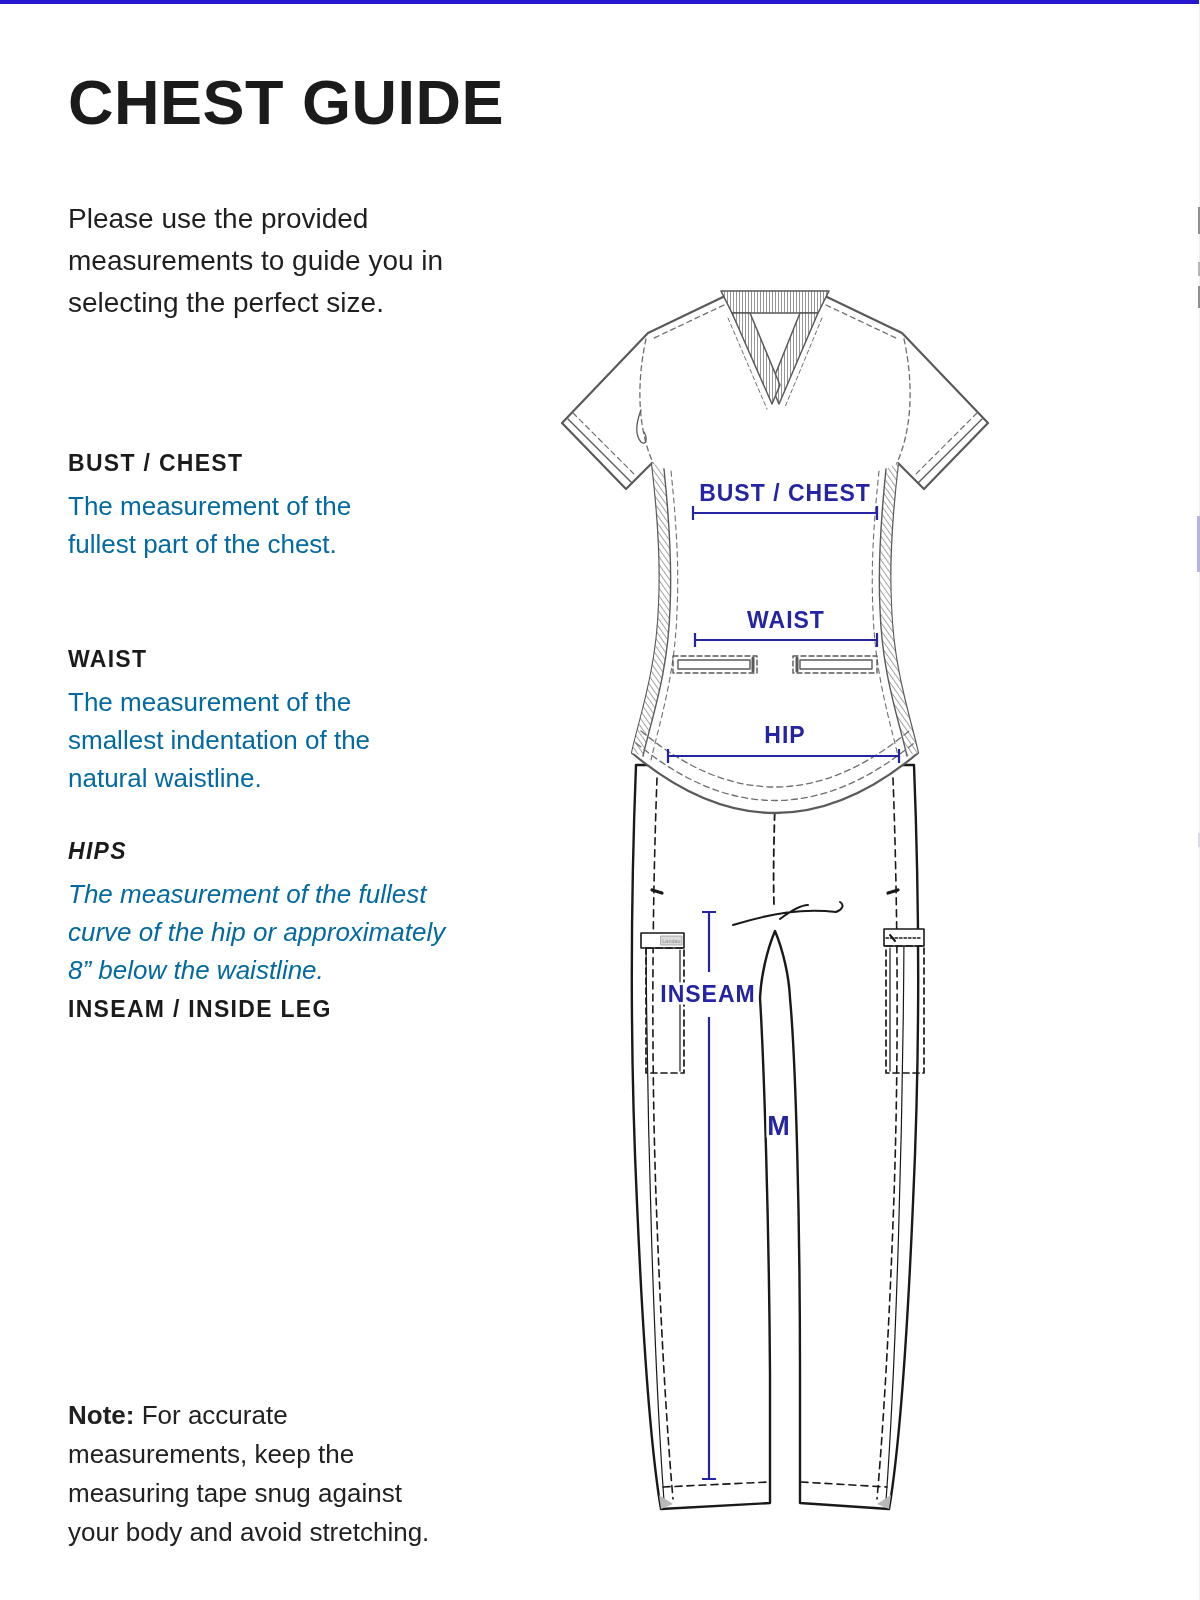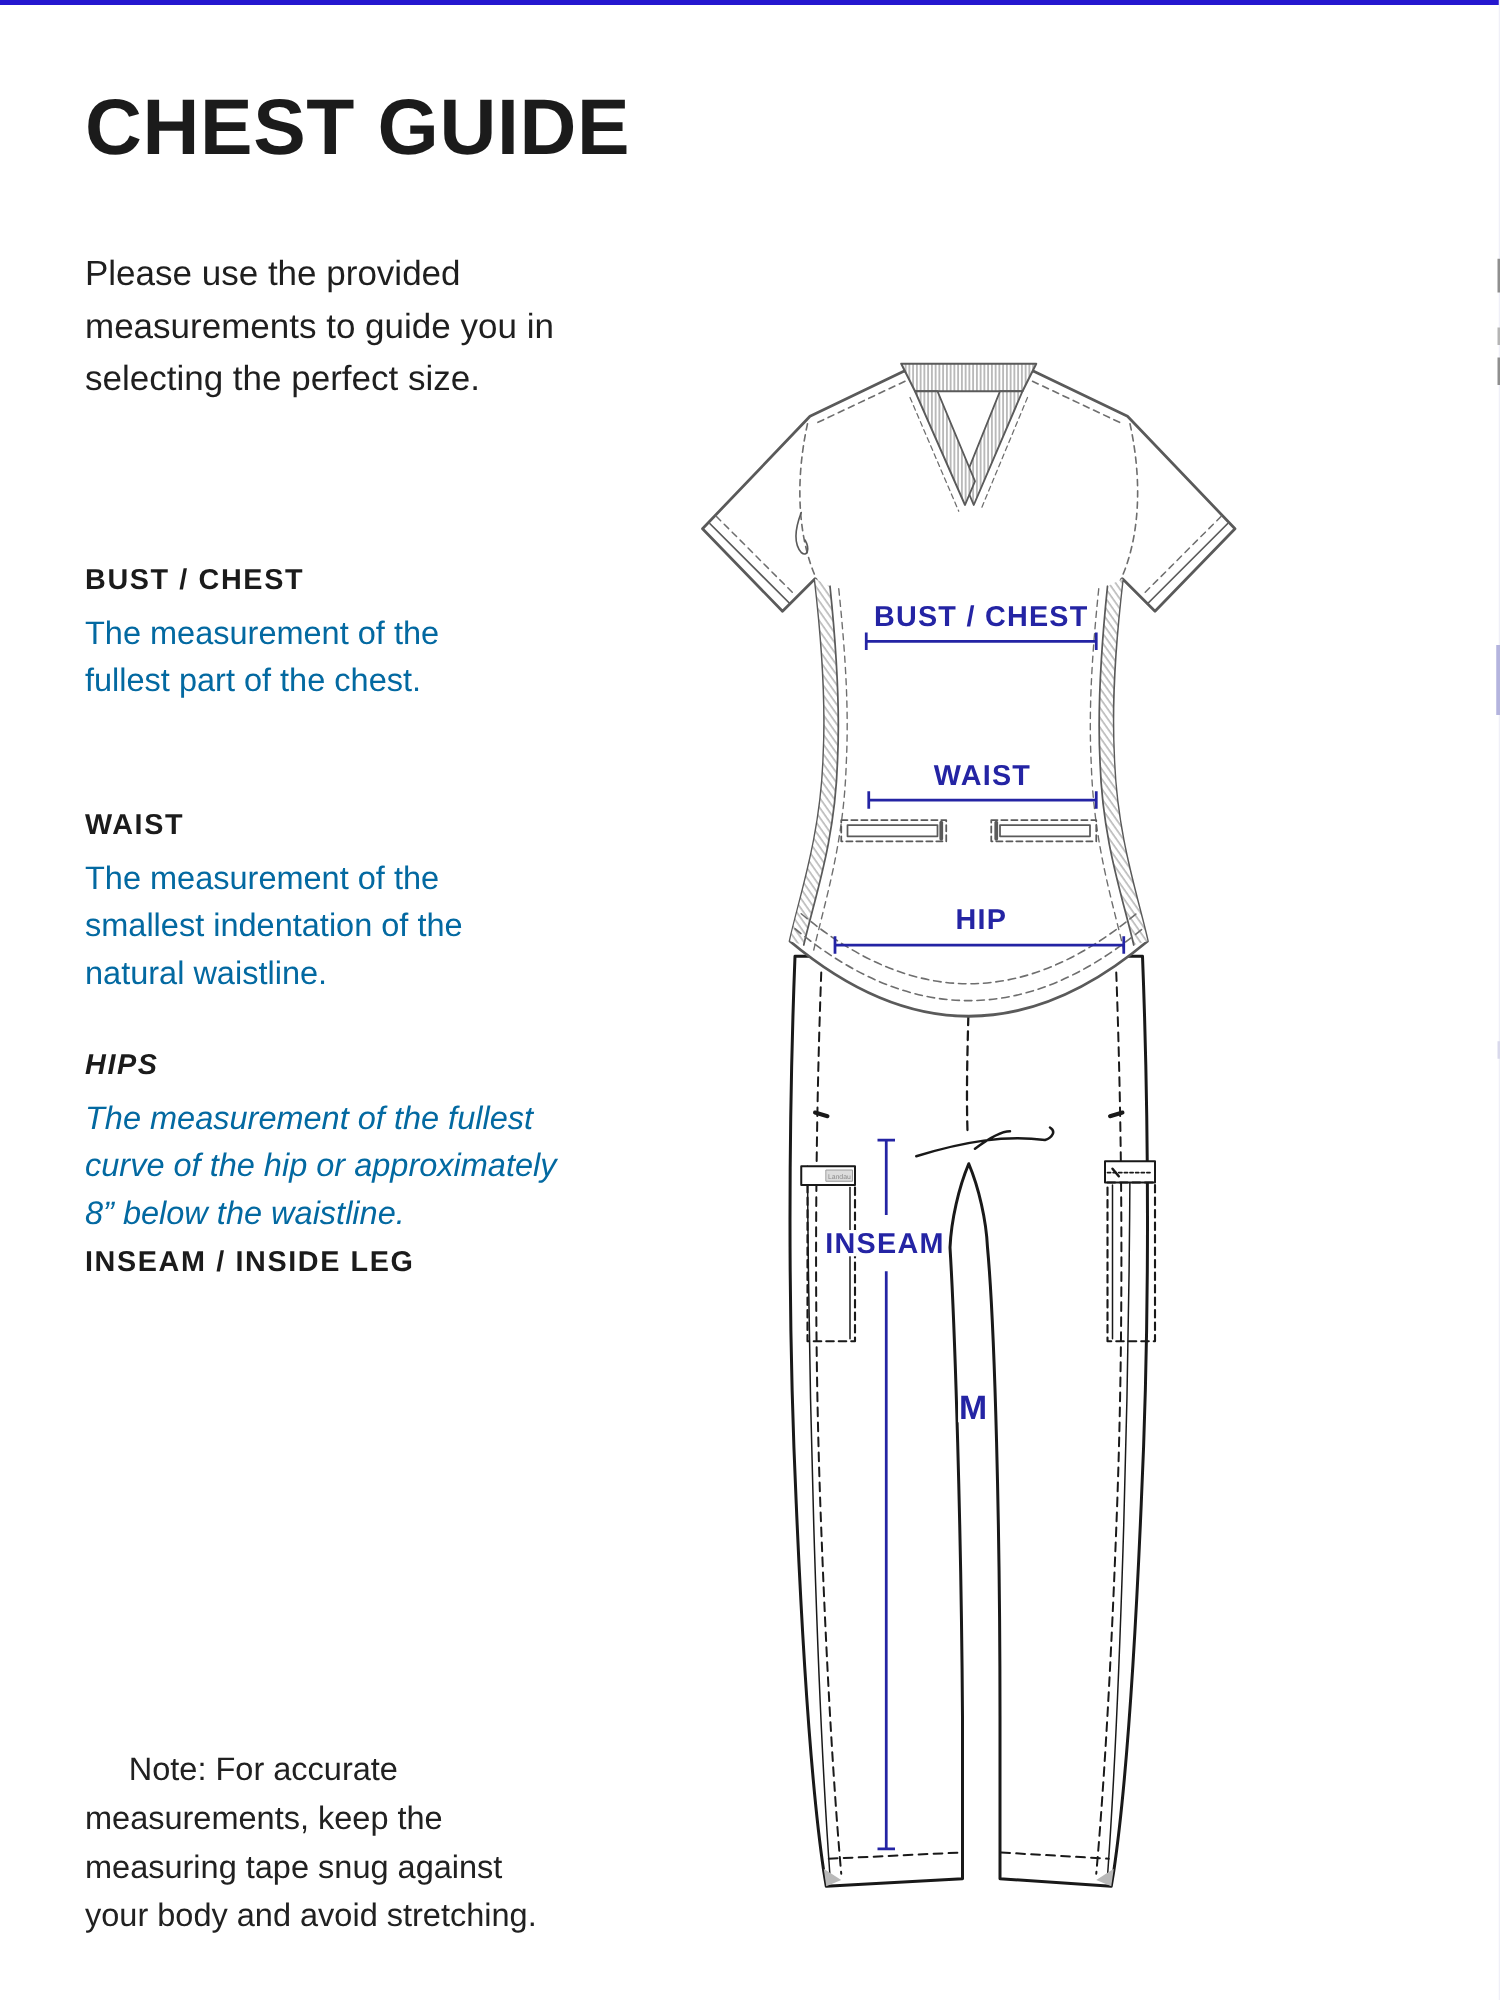--- a/index.html
+++ b/index.html
@@ -8,21 +8,21 @@
   .pre { white-space:pre-line; }
   .topbar { position:absolute; left:0; top:0; width:1200px; height:4px; background:#2517cf; }
   .title { position:absolute; left:68px; top:68px; font-size:63px; line-height:68px; font-weight:700;
            letter-spacing:.5px; color:#1b1b1b; }
   .intro { position:absolute; left:68px; top:182px; width:500px; font-size:28px; line-height:42px; color:#1f1f1f;margin-top:16px; }
   .def   { position:absolute; left:68px; width:480px; }
   .def h2 { font-size:23px; font-weight:700; letter-spacing:1.3px; color:#1b1b1b; margin-bottom:10px; }
   .def p  { font-size:26px; line-height:38px; color:#0369a1; }
   .def.s1 { top:450px; } .def.s2 { top:646px; } .def.s3 { top:838px;font-style:italic; } .def.s4 { top:996px; }
   .note { position:absolute; left:68px; top:1396px; width:480px; font-size:26px; line-height:39px; color:#212121; }
-  .note strong { font-weight:400;margin-left:35px; }
+  .note strong { font-weight:700; }
   .diagram { position:absolute; left:540px; top:273px; width:470px; height:1250px; }
   .edge { position:absolute; right:0; }
   .edge-line { top:0; height:1600px; width:1px; background:#efeff8; }
   .e1 { top:207px; height:27px; width:2px; background:#8f8f8f; }
   .e2 { top:262px; height:14px; width:2px; background:#b5b5b5; }
   .e3 { top:286px; height:22px; width:2px; background:#8f8f8f; }
   .e4 { top:516px; height:56px; width:3px; background:#b4b4de; }
   .e5 { top:833px; height:14px; width:2px; background:#d9d9ec; }
 </style>
 </head>

